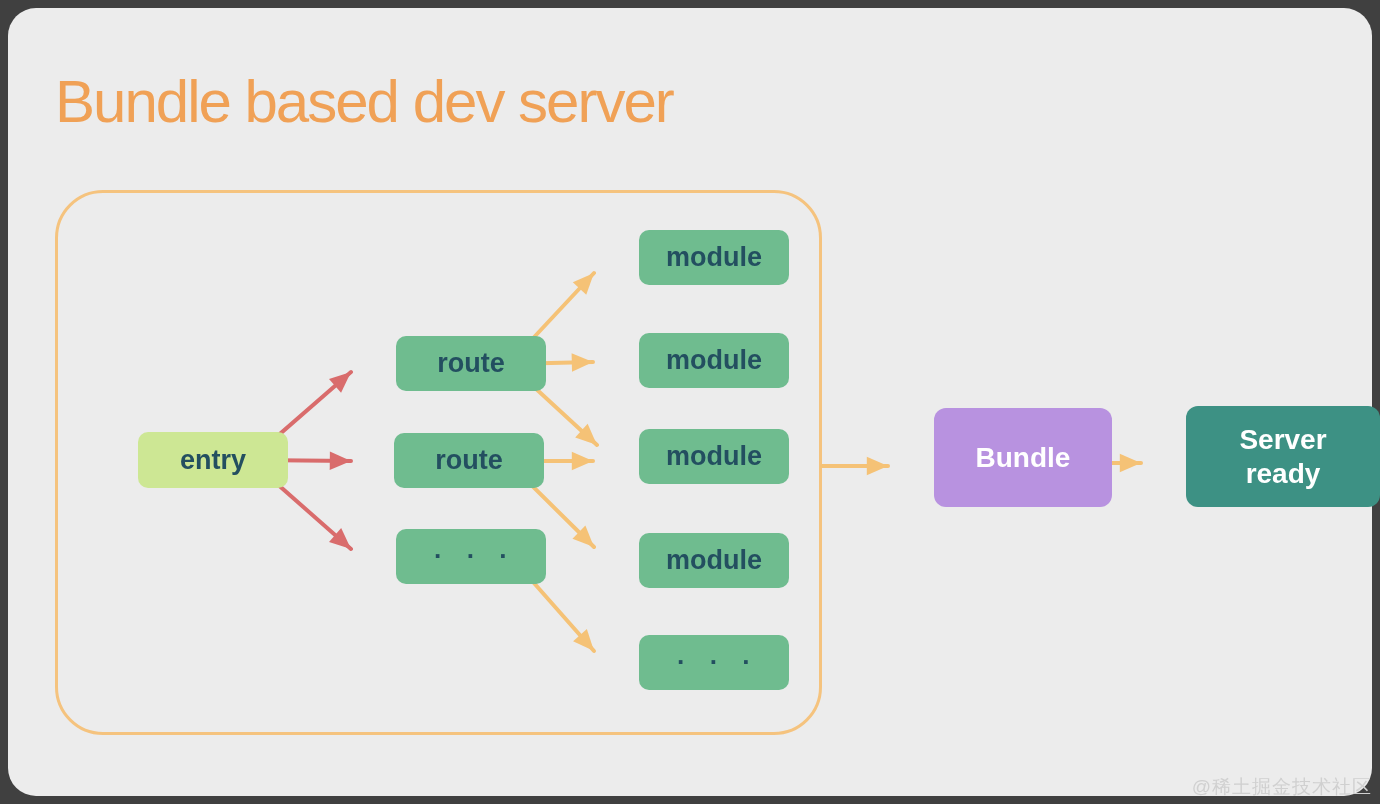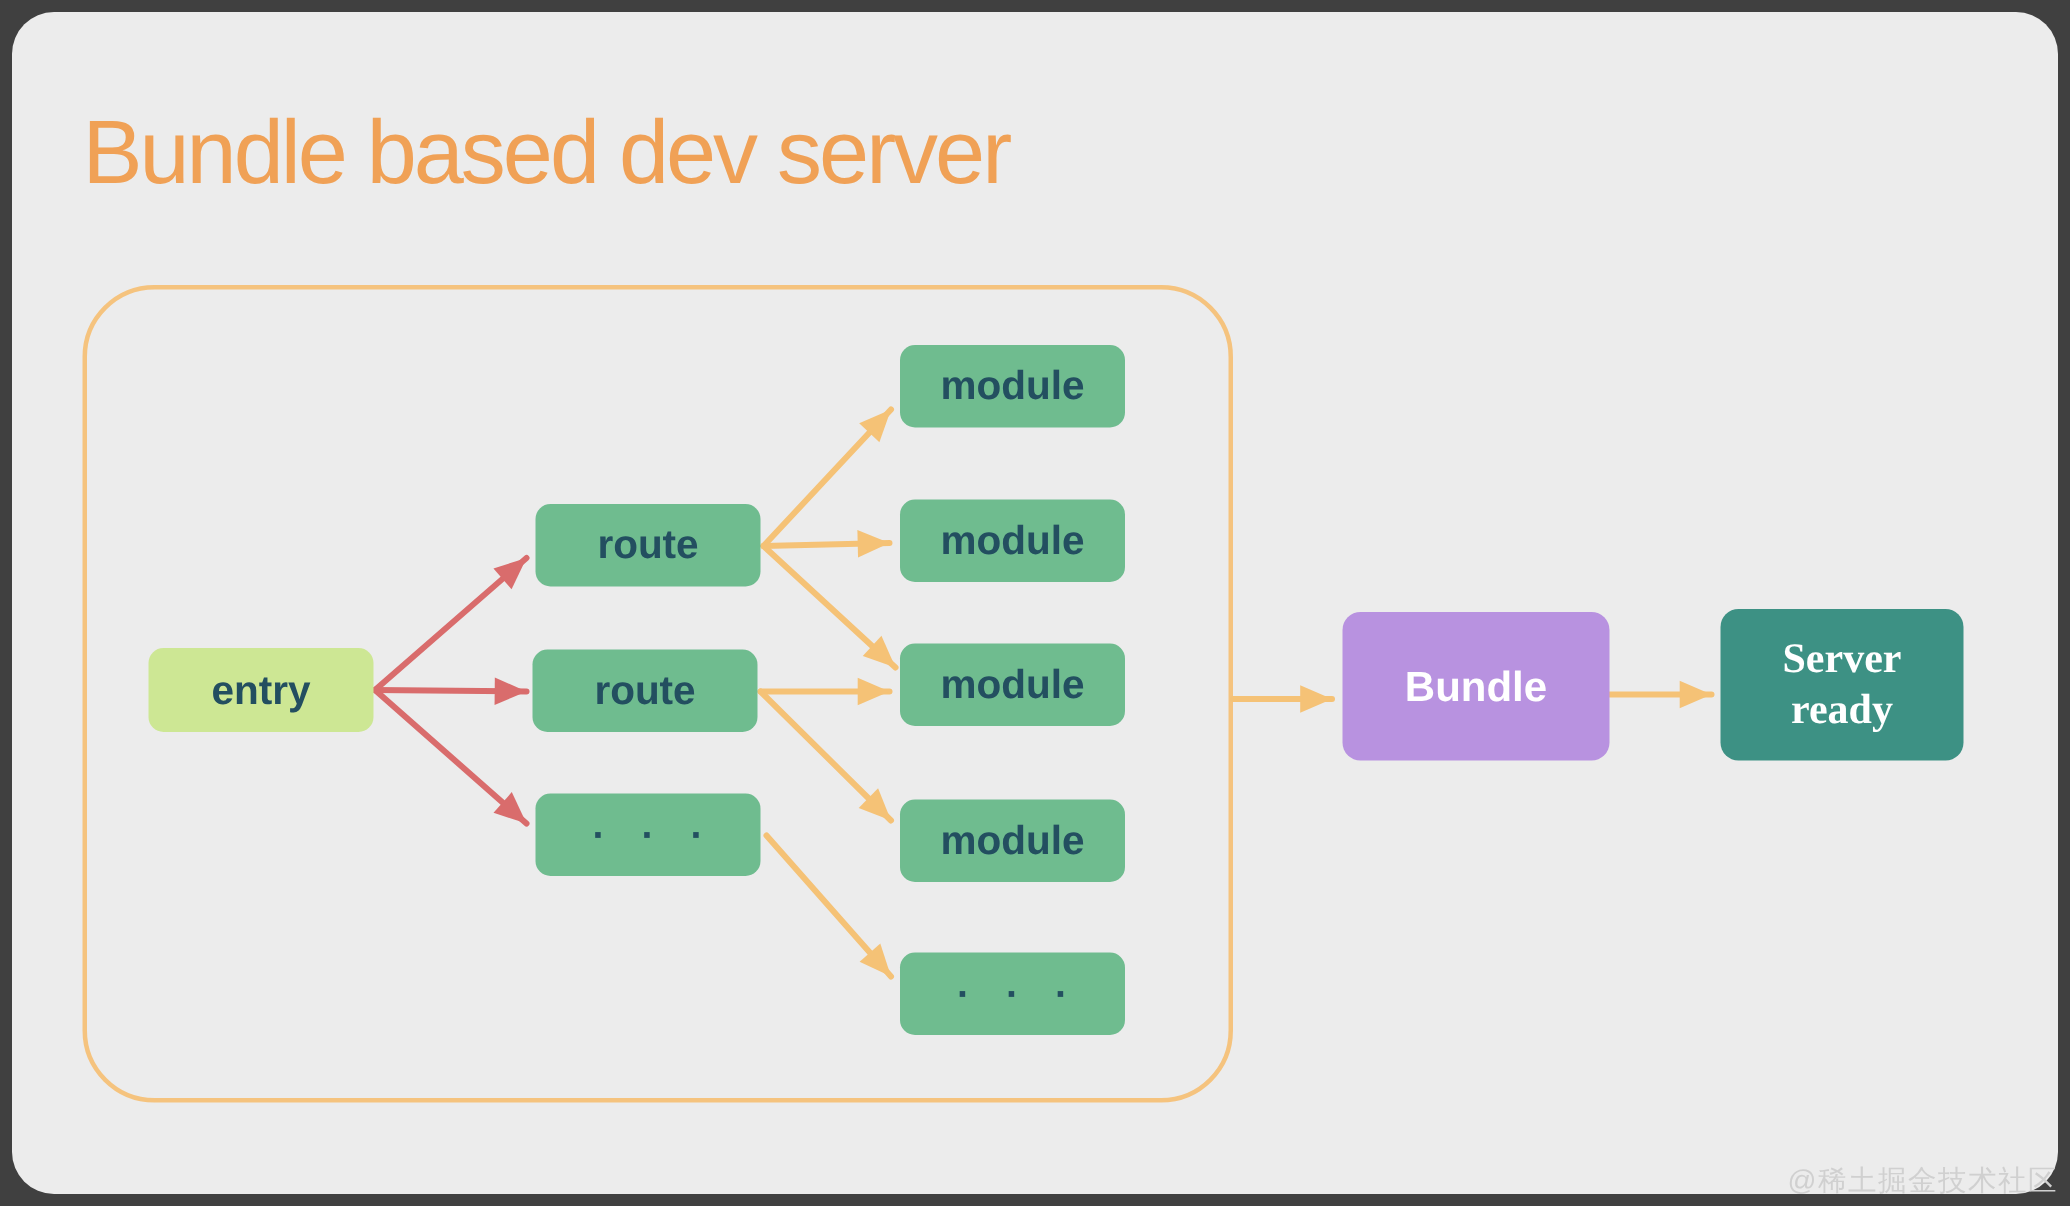--- a/index.html
+++ b/index.html
@@ -22,20 +22,21 @@
   .frame{
     position:absolute;left:55px;top:190px;width:767px;height:545px;
     box-sizing:border-box;border:3.5px solid var(--frame-border,#F5C37E);
     border-radius:48px;background:transparent;
   }
   svg.wires{position:absolute;left:0;top:0;pointer-events:none;}
   .node{
     position:absolute;display:flex;align-items:center;justify-content:center;
     border-radius:10px;font-weight:600;font-size:27px;
     color:var(--node-text-dark,#234F60);
+    margin-left:39px;
   }
   .node.green{background:var(--node-green,#6FBC8F);}
   .node.entry{background:var(--node-entry,#CDE794);}
   .node.big{border-radius:12px;font-size:28px;color:var(--node-text-light,#fff);text-align:right;}
   .node.bundle{background:var(--node-bundle,#B892E0);}
   .node.server{background:var(--node-server,#3D9184);text-align:center;line-height:1.2;}
   .node.server span{display:block;width:120px;}
   .dots{letter-spacing:24px;padding-left:24px;font-size:26px;font-weight:700;}
   .watermark{
     position:absolute;right:8px;bottom:4px;
@@ -45,21 +46,21 @@
   #n-entry{left:99px;top:432px;width:150px;height:56px;}
   #n-route1{left:357px;top:336px;width:150px;height:55px;}
   #n-route2{left:355px;top:433px;width:150px;height:55px;}
   #n-routemore{left:357px;top:529px;width:150px;height:55px;}
   #n-module1{left:600px;top:230px;width:150px;height:55px;}
   #n-module2{left:600px;top:333px;width:150px;height:55px;}
   #n-module3{left:600px;top:429px;width:150px;height:55px;}
   #n-module4{left:600px;top:533px;width:150px;height:55px;}
   #n-modulemore{left:600px;top:635px;width:150px;height:55px;}
   #n-bundle{left:895px;top:408px;width:178px;height:99px;}
-  #n-server{left:1147px;top:406px;width:162px;height:101px;font-family:Liberation Serif, serif;}
+  #n-server{left:1147px;top:406px;width:194px;height:101px;}
 </style>
 </head>
 <body>
 
 <div class="stage">
   <div class="card"></div>
 
   <div class="title">Bundle based dev server</div>
 
   <div class="frame"></div>

